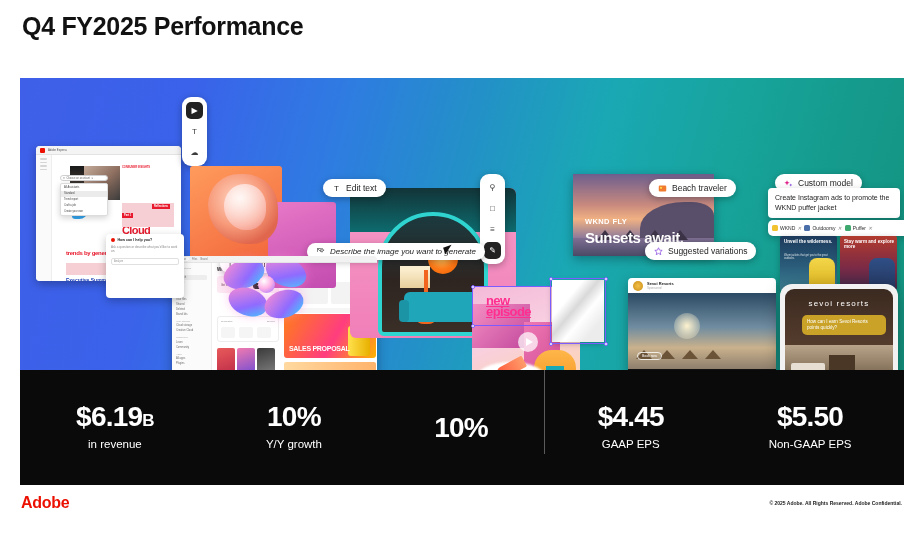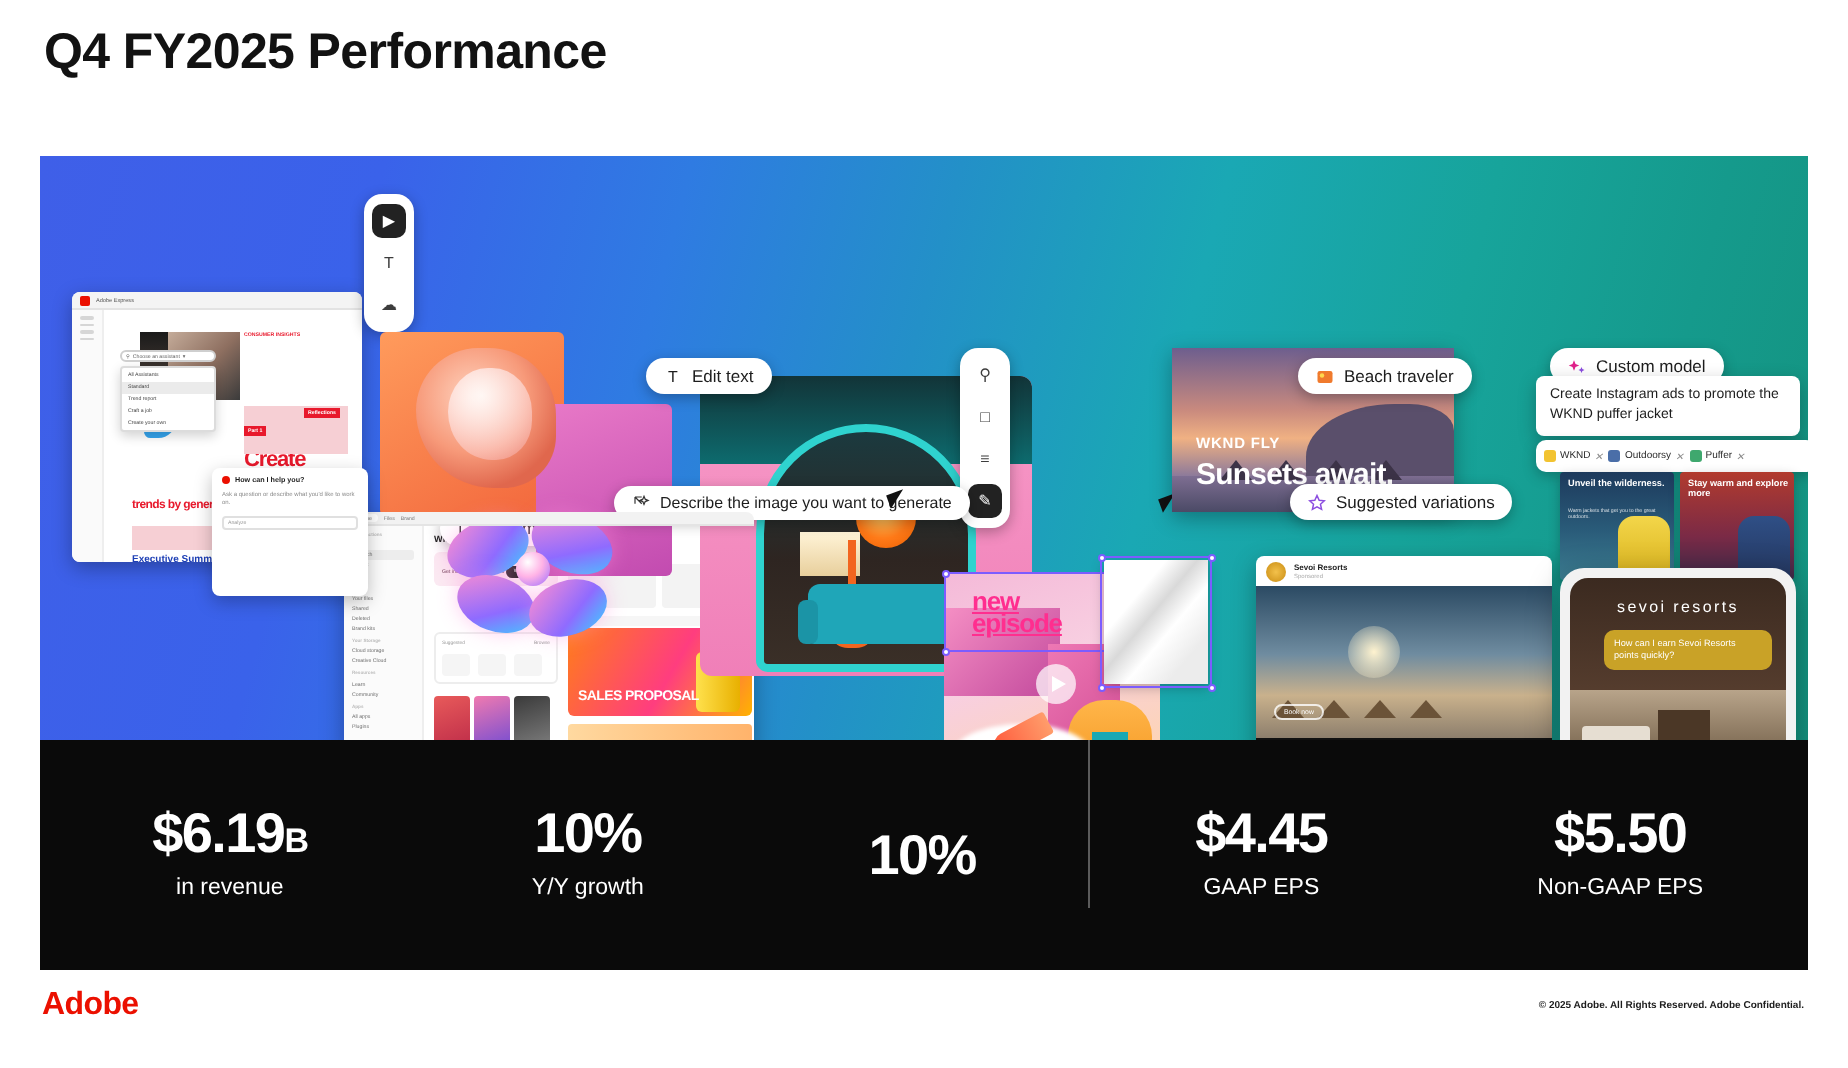--- a/index.html
+++ b/index.html
@@ -36,21 +36,21 @@
   
   .pill {
     position: absolute;
     background: #fff; border-radius: 14px;
     box-shadow: 0 2px 7px rgba(0,0,0,.28);
     display: flex; align-items: center; gap: 5px;
     padding: 4px 9px;
     font-size: 8.5px; color: #1d1d1d; white-space: nowrap;
   }
   .pill .ic { width: 9px; height: 9px; display:block; flex:none; }
-  .pill-italic { font-size: 8px; }
+  .pill-italic { font-style: italic; font-size: 8px; }
 
   
   .rail {
     position: absolute; background:#fff; border-radius: 9px;
     box-shadow: 0 2px 7px rgba(0,0,0,.3);
     display:flex; flex-direction:column; align-items:center;
     gap:4px; padding:5px 4px;
   }
   .rail .t { width:17px; height:17px; border-radius:5px;
     display:flex; align-items:center; justify-content:center;
@@ -227,21 +227,21 @@
   .selbox .h.tl{left:-2.5px;top:-2.5px;} .selbox .h.tr{right:-2.5px;top:-2.5px;}
   .selbox .h.bl{left:-2.5px;bottom:-2.5px;} .selbox .h.br{right:-2.5px;bottom:-2.5px;}
   .paper-asset{position:absolute;left:532px;top:202px;width:52px;height:62px;background:#fff;
     box-shadow:0 2px 6px rgba(0,0,0,.25);overflow:hidden;}
   .paper-asset:after{content:"";position:absolute;inset:0;
     background:linear-gradient(130deg,#fff 30%,#d9d9d9 45%,#fff 60%,#ececec 80%);}
   .cursor{position:absolute;width:0;height:0;border-left:9px solid #111;
     border-bottom:7px solid transparent;border-top:0;transform:rotate(-20deg);}
 
   
-  .sun-card{position:absolute;left:566px;top:96px;width:141px;height:82px;
+  .sun-card{position:absolute;left:553px;top:96px;width:141px;height:82px;
     border-radius:0;overflow:hidden;box-shadow:0 3px 10px rgba(0,0,0,.3);
     background:linear-gradient(180deg,#6d5e8e 0%,#c98a7e 38%,#f0b183 55%,#8d7a9a 78%,#5d5a77 100%);}
   .sun-card .hill{position:absolute;right:0;bottom:10px;width:74px;height:44px;
     background:#5a4f6b;border-radius:60% 30% 0 0;}
   .sun-card .huts{position:absolute;left:24px;bottom:16px;display:flex;gap:9px;}
   .sun-card .huts i{display:block;width:0;height:0;border-left:8px solid transparent;
     border-right:8px solid transparent;border-bottom:10px solid #3c3347;}
   .sun-card .water{position:absolute;left:0;right:0;bottom:0;height:18px;
     background:linear-gradient(180deg,#7e6e92,#4b4a66);}
   .sun-card .brand{position:absolute;left:12px;bottom:30px;font-size:7.5px;font-weight:bold;
@@ -344,21 +344,21 @@
         <i></i>
           <i></i>
         <i></i>
           <i></i>
       </div>
       <div class="page">
         <div class="hdr-photo"></div>
         <div class="kicker">CONSUMER INSIGHTS</div>
         <div class="trend-word">
           <span>Trend</span>
-          <span>Create</span>
+          <span>Cloud</span>
         </div>
         <div class="red-block" style="left:70px;top:48px;width:52px;height:24px;"></div>
         <div class="red-chip" style="left:70px;top:58px;">Part 1</div>
         <div class="red-block" style="left:98px;top:48px;width:24px;height:10px;"></div>
         <div class="red-chip" style="left:100px;top:49px;">Reflections</div>
         <div class="blue-blob"></div>
         <div class="gen-head">trends by generation</div>
         <div class="red-block" style="left:14px;top:108px;width:50px;height:12px;"></div>
         <div class="exec-head">Executive Summary</div>
         <div class="drop-field">

